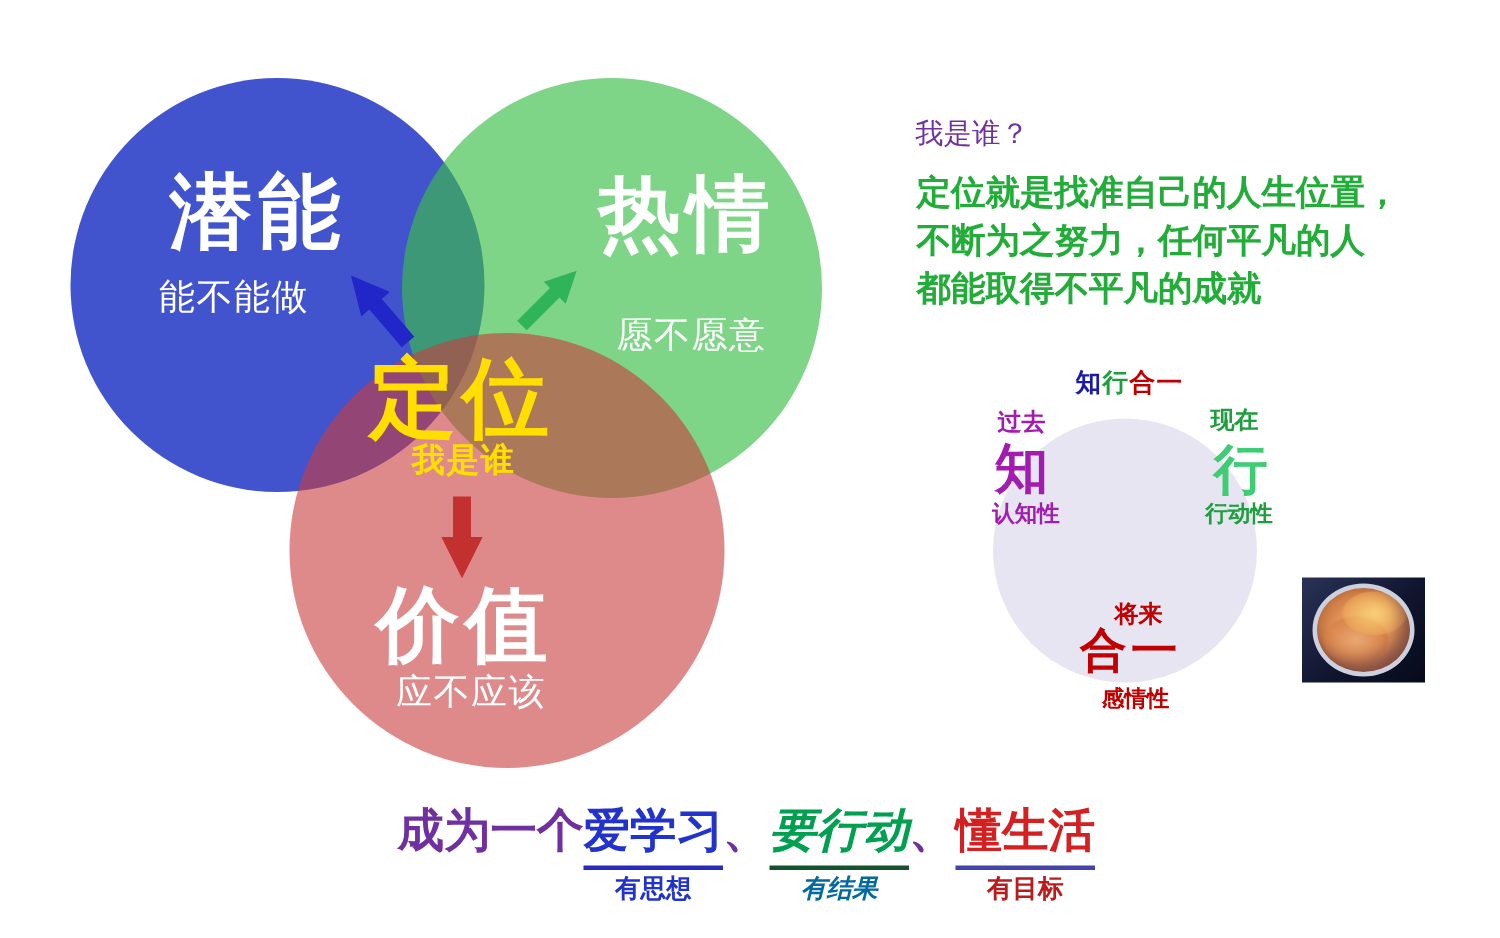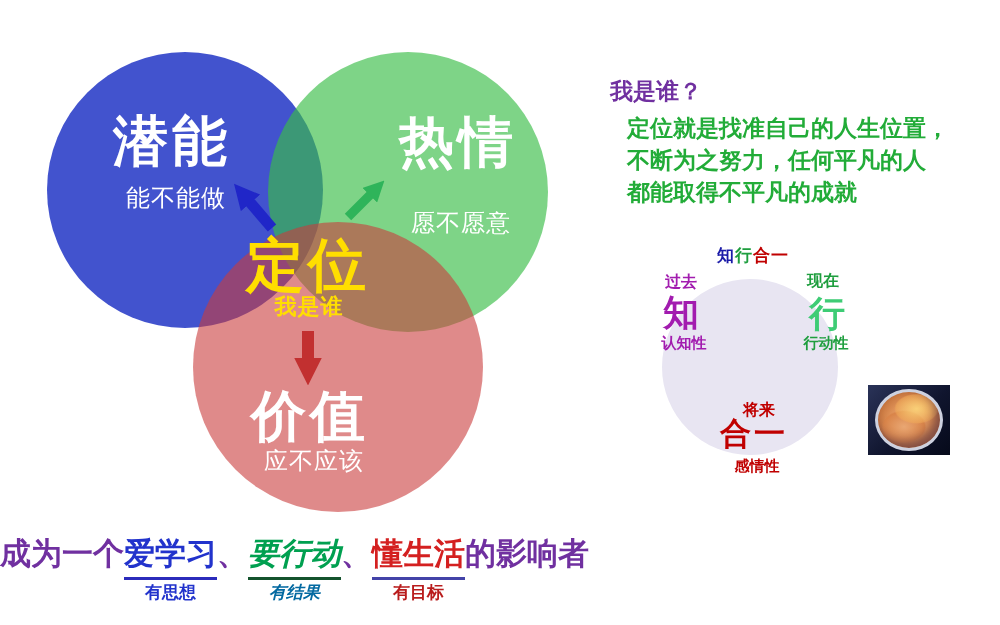--- a/index.html
+++ b/index.html
@@ -19,21 +19,21 @@
 
   .overlay { position:absolute; left:0; top:0; pointer-events:none; }
 
   
   .vtitle { font-size:55px; font-weight:bold; color:#ffffff; letter-spacing:4px; }
   .vsub   { font-size:24px; color:#ffffff; letter-spacing:1px; }
   .ctitle { font-size:58px; font-weight:bold; color:#FFDE00; letter-spacing:4px; }
   .csub   { font-size:22px; font-weight:bold; color:#FFDE00; letter-spacing:1px; }
 
   
-  .q    { font-size:23px; font-weight:bold; color:#7030A0; }
+  .q    { font-size:19px; font-weight:normal; color:#7030A0; }
   .para { font-size:23px; font-weight:bold; color:#22AC38; line-height:32px; white-space:nowrap; }
 
   
   .lav { left:662px; top:279px; width:176px; height:176px; background:#E8E5F2; }
   .utitle { font-size:17px; font-weight:bold; letter-spacing:1px; }
   .utitle .t-zhi  { color:#1B1BA8; }
   .utitle .t-xing { color:#1E9E3E; }
   .utitle .t-heyi { color:#C00000; }
   .utime   { font-size:16px; font-weight:bold; }
   .ubig    { font-size:36px; font-weight:bold; }
@@ -55,21 +55,21 @@
     border:3px solid #CDD1DF;
     background:
       radial-gradient(ellipse 60% 45% at 62% 30%, rgba(250,210,120,0.95) 0%, rgba(240,170,90,0.6) 55%, rgba(240,170,90,0) 60%),
       radial-gradient(ellipse 55% 45% at 42% 62%, #E9A773 0%, #D98449 60%, rgba(217,132,73,0) 66%),
       radial-gradient(ellipse at 50% 50%, #ECB287 0%, #DD8F55 45%, #C2703A 75%, #A85C30 100%);
     box-shadow: inset -5px -7px 10px rgba(50,30,70,0.45);
   }
 
   
   .slogan {
-    left:0; top:533px; width:995px; text-align:left;
+    left:0; top:533px; width:995px; text-align:center;
     font-size:31px; font-weight:bold; white-space:nowrap;
   }
   .slogan .purple { color:#7030A0; }
   .phrase { display:inline-block; position:relative; padding-bottom:2px; }
   .ph-1 { color:#2233CC; border-bottom:3px solid #2B2BBB; }
   .ph-2 { color:#00A050; border-bottom:3px solid #14532d;font-style:italic; }
   .ph-3 { color:#D42020; border-bottom:3px solid #4343A8; }
   .note {
     position:absolute; left:50%; transform:translateX(-50%);
     top:calc(100% + 4px); font-size:17px; font-weight:bold; white-space:nowrap;
@@ -103,33 +103,33 @@
     <line x1="272" y1="228" x2="248" y2="200" stroke="#2026C8" stroke-width="11" marker-end="url(#ab)"></line>
     <line x1="348" y1="217" x2="372" y2="193" stroke="#2FB45A" stroke-width="9" marker-end="url(#ag)"></line>
     <line x1="308" y1="331" x2="308" y2="362" stroke="#C23030" stroke-width="12" marker-end="url(#ar)"></line>
     <line x1="708" y1="312" x2="789" y2="312" stroke="#5A5AA0" stroke-width="2" stroke-dasharray="4 3" marker-end="url(#ad)"></line>
     <line x1="753" y1="312" x2="753" y2="391" stroke="#B00000" stroke-width="2.5"></line>
     <rect x="749" y="308" width="8" height="8" fill="#B00000" transform="rotate(45 753 312)"></rect>
     <rect x="749" y="387" width="8" height="8" fill="#B00000" transform="rotate(45 753 391)"></rect>
   </svg>
 
   <div class="abs ctr vtitle" style="left:172px; top:142px;">潜能</div>
-  <div class="abs ctr vsub" style="left:176px; top:198px;">能不能做</div>
+  <div class="abs ctr vsub" style="left:156px; top:198px;">能不能做</div>
 
   <div class="abs ctr vtitle" style="left:458px; top:143px;">热情</div>
   <div class="abs ctr vsub" style="left:461px; top:196px;margin-top:27px;">愿不愿意</div>
 
   <div class="abs ctr ctitle" style="left:308px; top:266px;">定位</div>
   <div class="abs ctr csub" style="left:309px; top:307px;">我是谁</div>
 
   <div class="abs ctr vtitle" style="left:310px; top:417px;">价值</div>
   <div class="abs ctr vsub" style="left:314px; top:461px;">应不应该</div>
 
   <div class="abs q" style="left:610px; top:76px;">我是谁？</div>
-  <div class="abs para" style="left:611px; top:112px;margin-left:16px;">
+  <div class="abs para" style="left:611px; top:112px;">
     <div>定位就是找准自己的人生位置，</div>
     <div>不断为之努力，任何平凡的人</div>
     <div>都能取得不平凡的成就</div>
   </div>
 
   <div class="circle lav"></div>
 
   <div class="abs ctr utitle" style="left:753px; top:255px;">
     <span class="t-zhi">知</span><span class="t-xing">行</span><span class="t-heyi">合一</span>
   </div>
@@ -144,16 +144,16 @@
 
   <div class="abs ctr utime u-red" style="left:759px; top:410px;">将来</div>
   <div class="abs ctr uheyi" style="left:754px; top:434px;">合一</div>
   <div class="abs ctr unature u-red" style="left:757px; top:466px;">感情性</div>
 
   <div class="abs embryo">
     <div class="cell"></div>
   </div>
 
   <div class="abs slogan">
-    <span class="purple">成为一个</span><span class="phrase ph-1"><span>爱学习</span><span class="note n-1">有思想</span></span><span class="purple">、</span><span class="phrase ph-2"><span>要行动</span><span class="note n-2">有结果</span></span><span class="purple">、</span><span class="phrase ph-3"><span>懂生活</span><span class="note n-3">有目标</span></span><span class="purple">的影响者</span>
+    <span class="purple">成为一个</span><span class="phrase ph-1"><span>爱学习</span><span class="note n-1">有思想</span></span><span class="purple">、</span><span class="phrase ph-2"><span>要行动</span><span class="note n-2">有结果</span></span><span class="purple">、</span><span class="phrase ph-3"><span>懂生活</span><span class="note n-3">有目标</span></span>
   </div>
 
 </div>
 
 </body></html>

